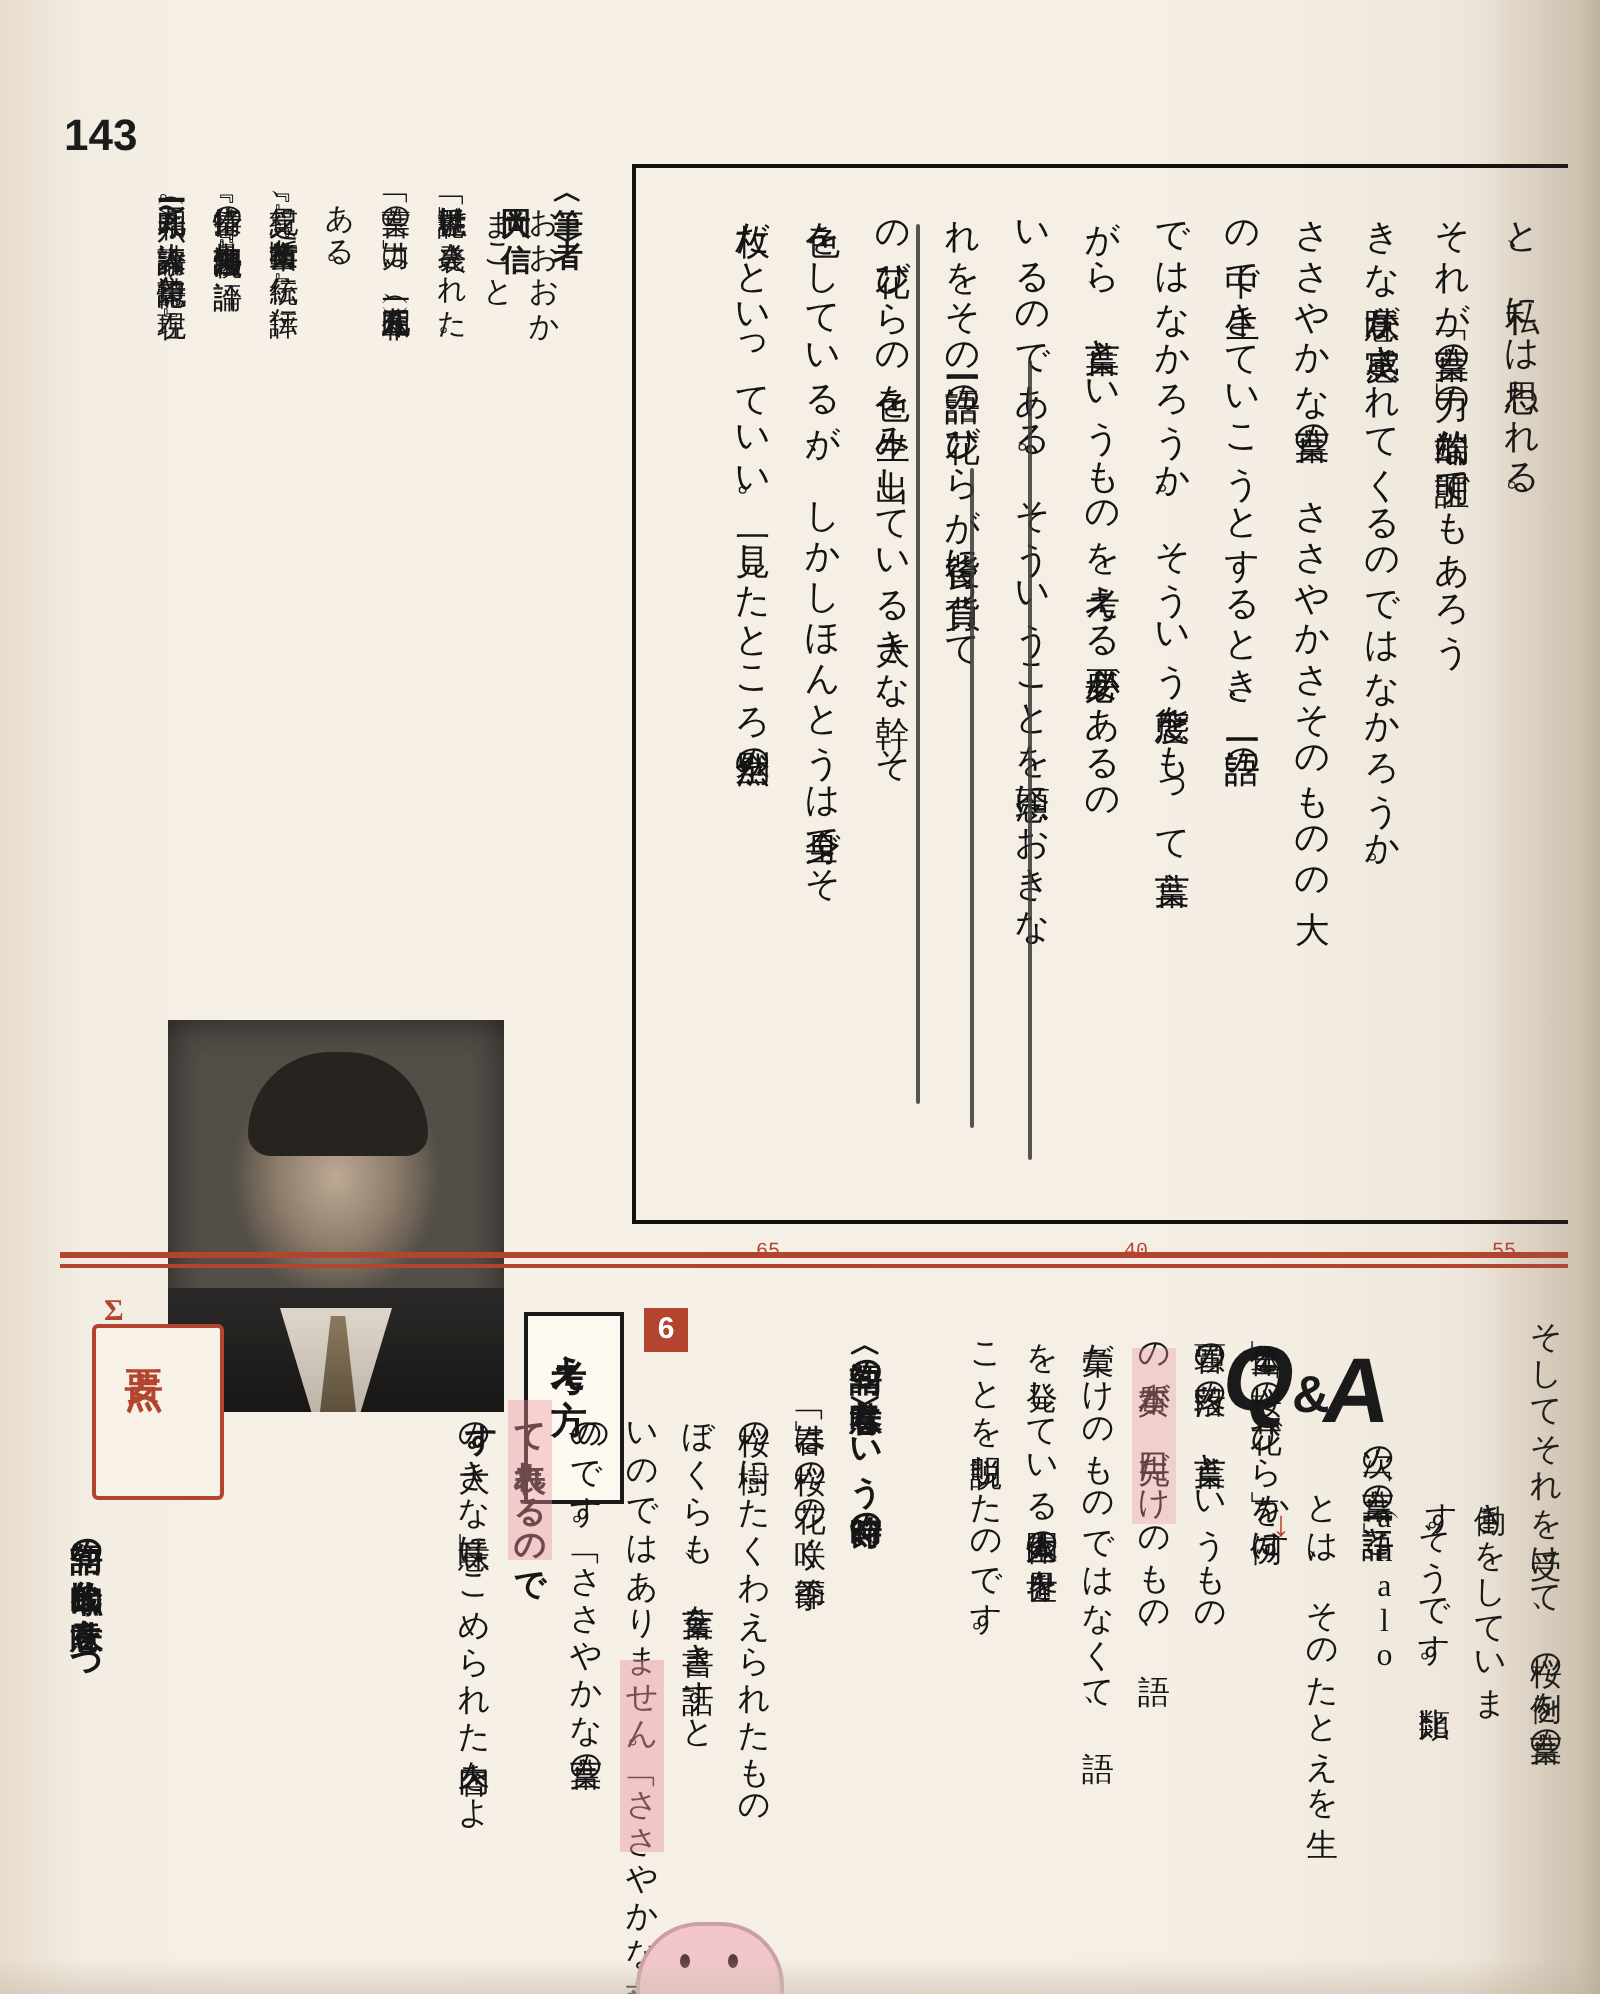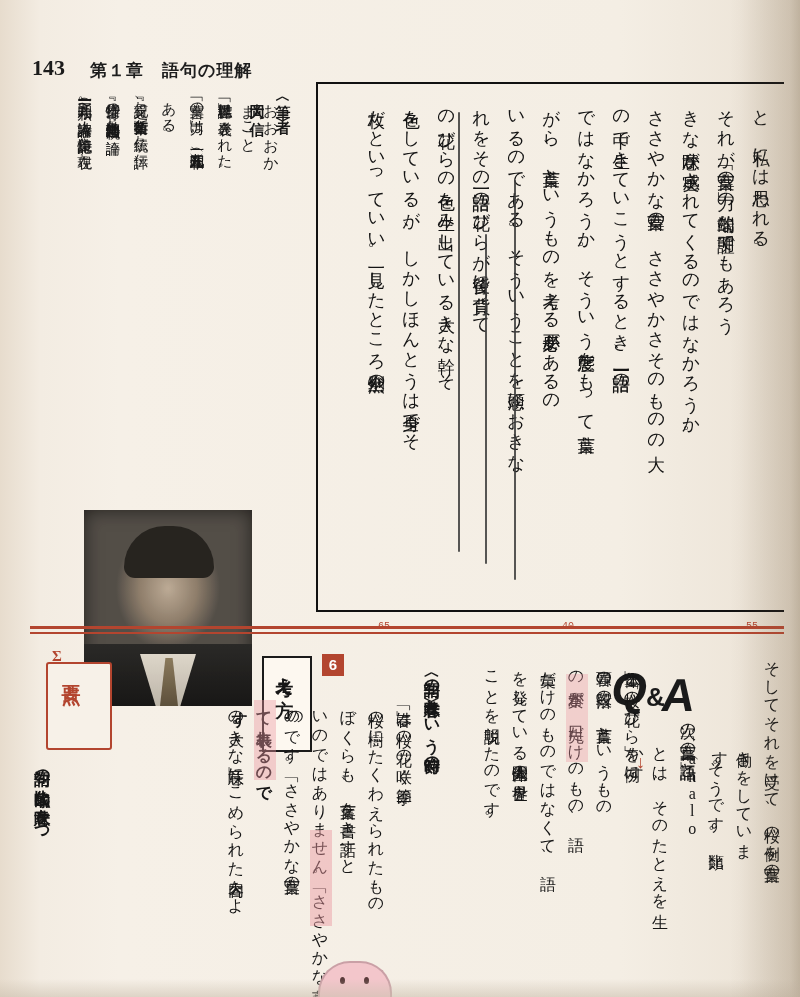--- a/index.html
+++ b/index.html
@@ -27,21 +27,21 @@
     -webkit-text-orientation:upright;
     line-height:1.52;
     letter-spacing:.02em;
   }
   .mincho{font-family:"Liberation Serif","DejaVu Serif",serif;}
 
   
   #header{position:absolute;left:32px;top:55px;width:420px;height:34px;}
   #pageno{
     position:absolute;left:0;top:0;font-size:22px;font-weight:bold;color:#1b1b1b;
-    font-family:Liberation Serif, serif;letter-spacing:0;
+    font-family:Liberation Sans, sans-serif;letter-spacing:0;
   }
   #chaptitle{
     position:absolute;left:58px;top:4px;font-size:17px;font-weight:bold;color:#1d1d1d;
     letter-spacing:.06em;
   }
 
   
   #bodybox{
     position:absolute;left:316px;top:82px;width:468px;height:530px;
     border-left:2.5px solid #111;border-top:2.5px solid #111;border-bottom:2.5px solid #111;
@@ -149,21 +149,20 @@
   #bottomfade{position:absolute;left:0;bottom:0;width:800px;height:18px;
     background:linear-gradient(to bottom,rgba(239,231,220,0),rgba(205,193,176,.6));}
 </style>
 </head>
 <body>
 
 <div id="page">
 
   <div id="header">
     <div id="pageno">143</div>
-    <div id="chaptitle">第１章　語句の理解</div>
   </div>
 
   <div id="bodybox">
     <div id="bodytext">
       <span class="vert mincho col" style="margin-left:4px">枚だといっていい。一見したところ全然別の</span>
       <span class="vert mincho col" style="margin-left:4px">色をしているが、しかしほんとうは全身でそ</span>
       <span class="vert mincho col" style="margin-left:4px">の花びらの色を生み出している大きな幹、そ</span>
       <span class="vert mincho col" style="margin-left:4px">れをその一語一語の花びらが背後に背負って</span>
       <span class="vert mincho col" style="margin-left:4px">いるのである。そういうことを念頭におきな</span>
       <span class="vert mincho col" style="margin-left:4px">がら、言葉というものを考える必要があるの</span>

